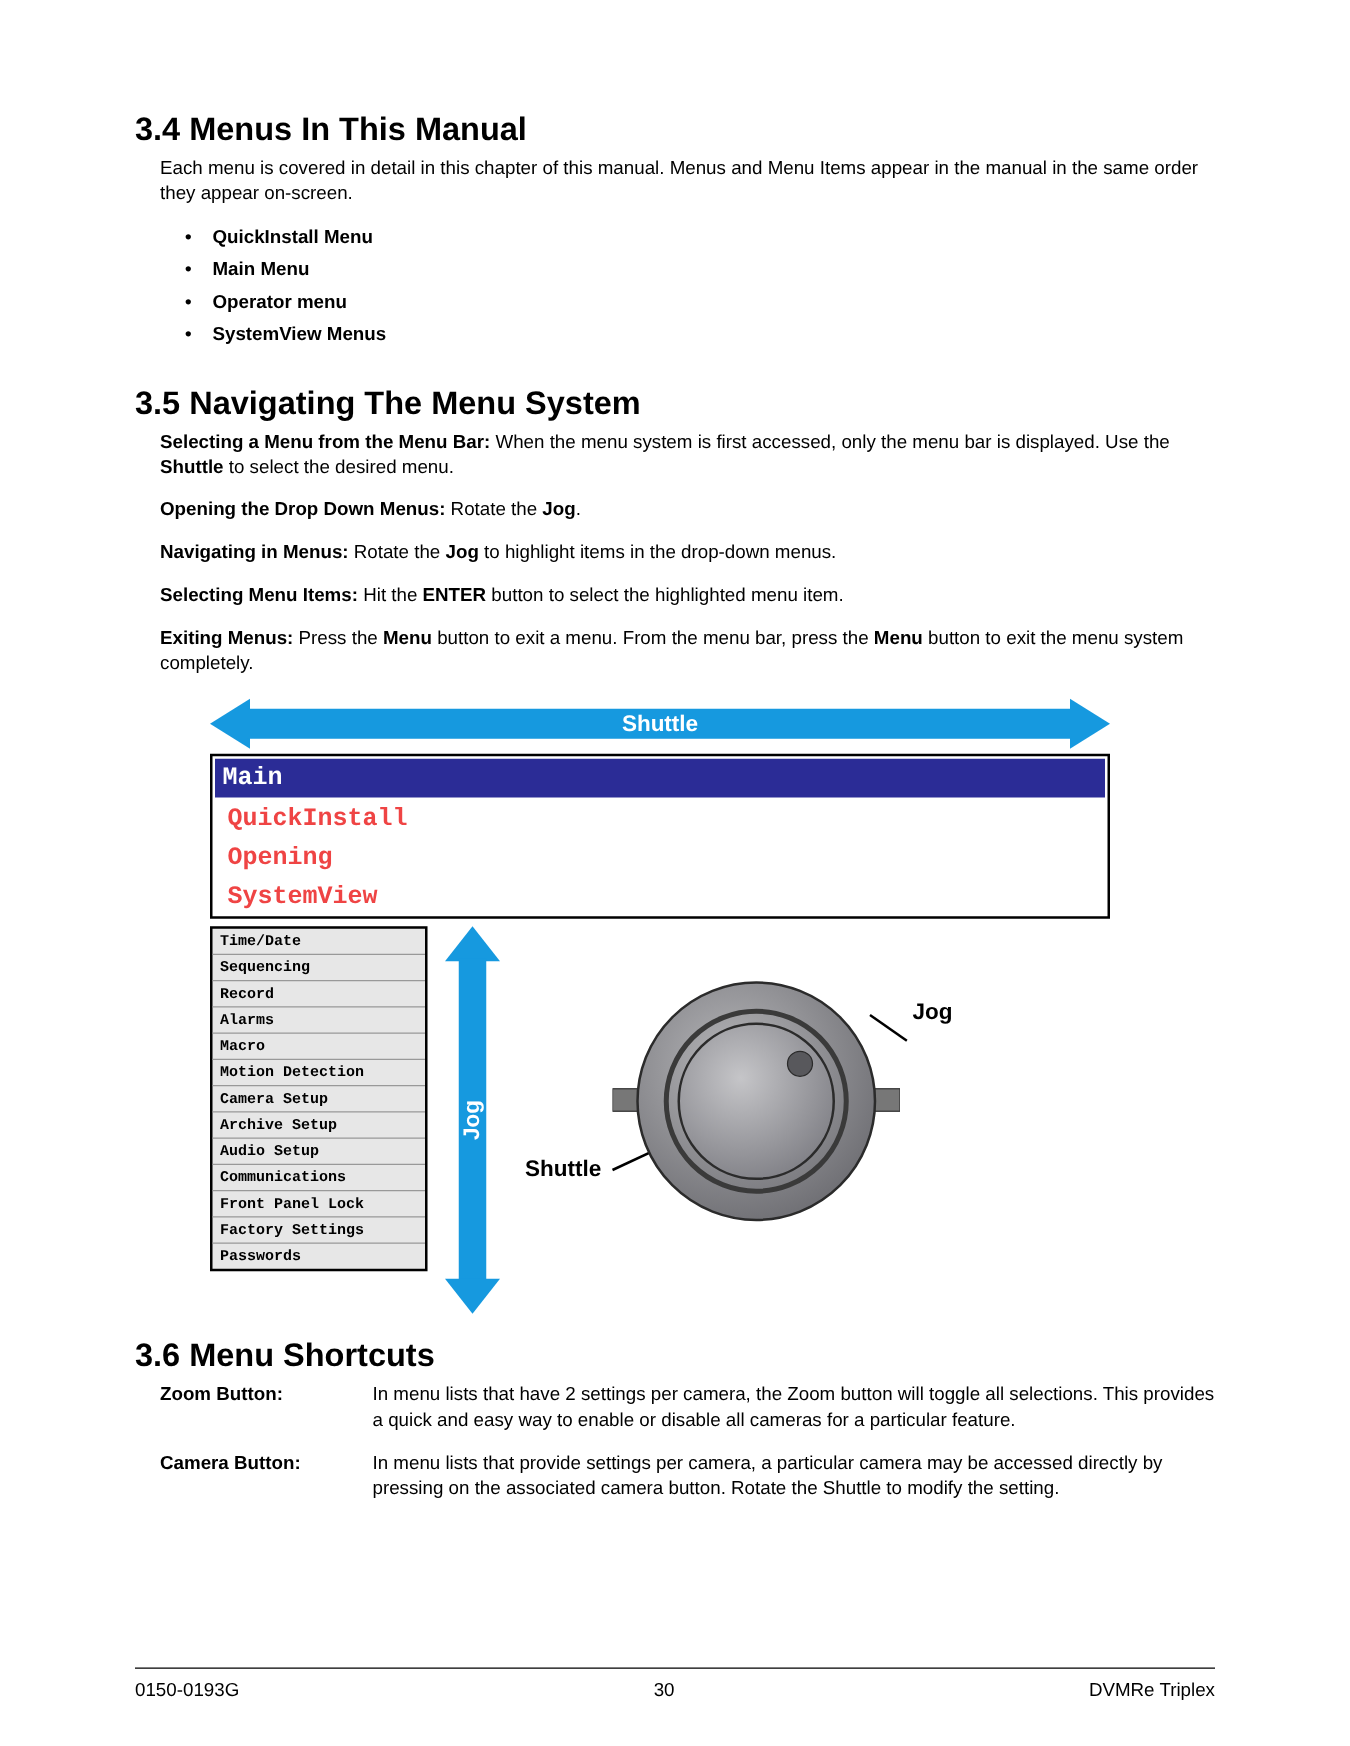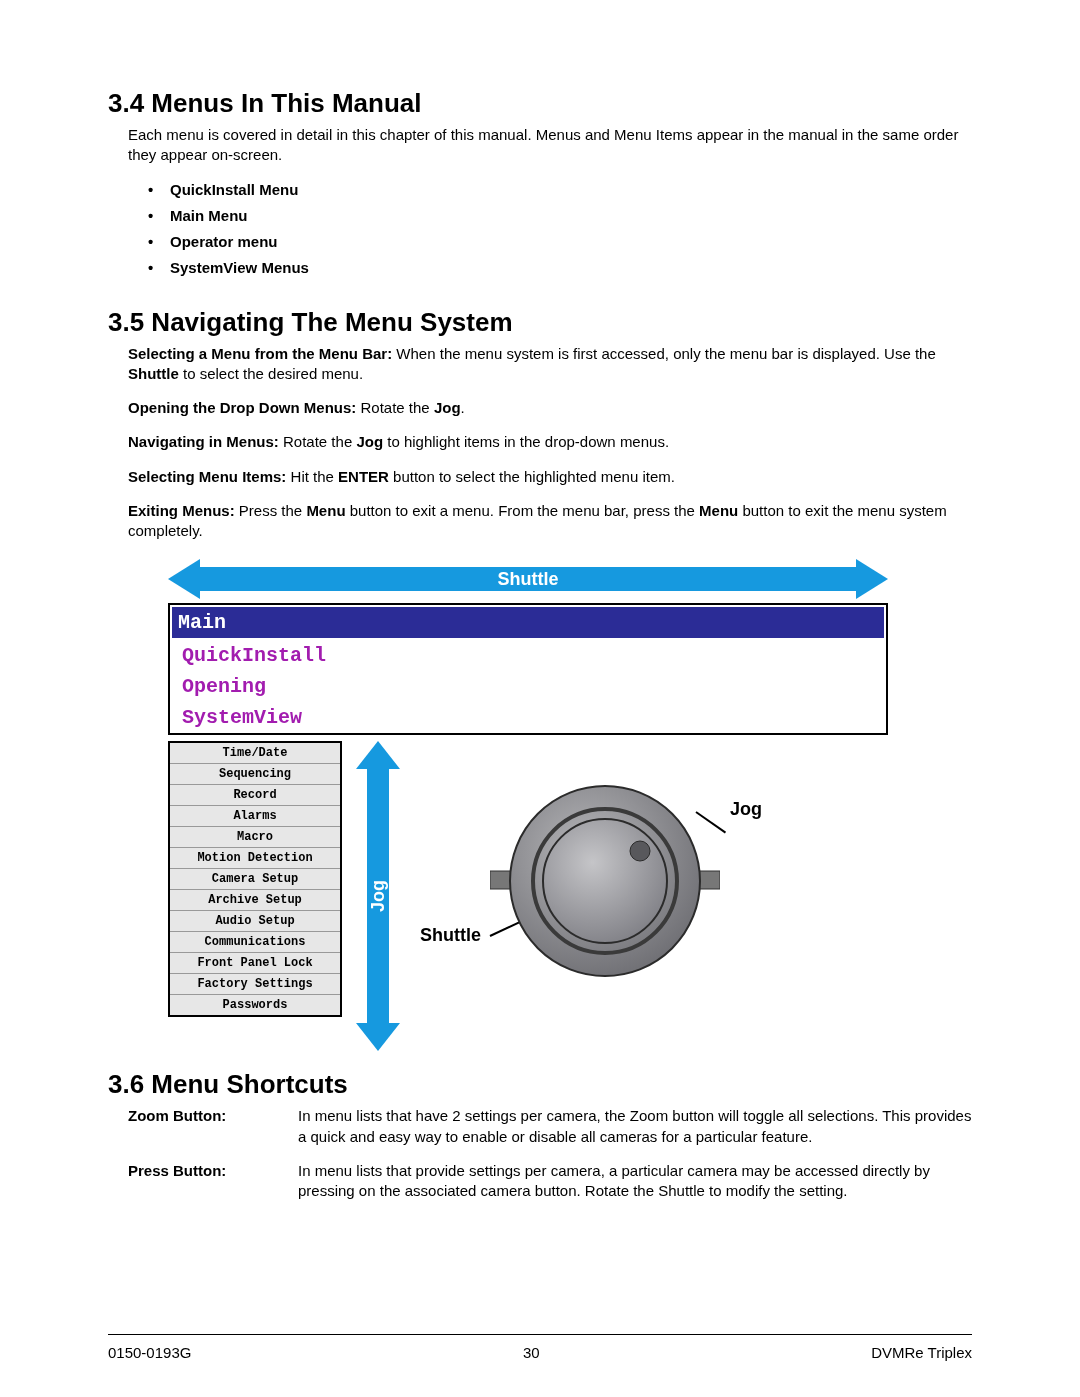--- a/index.html
+++ b/index.html
@@ -87,21 +87,21 @@
     border: 2px solid #000;
     background: #fff;
     display: flex;
     font-family: "Courier New", monospace;
     font-size: 20px;
     font-weight: bold;
     flex-direction: column;
   }
   .menubar .tab {
     padding: 4px 12px;
-    color: #a21caf;
+    color: #ef4444;
   }
   .menubar .tab.active {
     background: #2b2c96;
     color: #fff;
     padding-left: 6px; padding-right: 6px;
     margin: 2px;
   }
   .menubar .spacer { flex: 1; }
 
   
@@ -111,21 +111,20 @@
     margin-top: 6px;
   }
   .dropdown {
     border: 2px solid #000;
     background: #e7e7e7;
     font-family: "Courier New", monospace;
     font-size: 12px;
     font-weight: bold;
     color: #000;
     width: 170px;
-    text-align: center;
   }
   .dropdown .item {
     padding: 3px 6px;
     border-bottom: 1px solid #999;
     white-space: nowrap;
   }
   .dropdown .item:last-child { border-bottom: none; }
 
   
   .v-arrow {
@@ -332,21 +331,21 @@
 
   <div class="section-gap"></div>
 
   <h2>3.6  Menu Shortcuts</h2>
   <div class="body-block">
     <div class="shortcut-row">
       <div class="lbl">Zoom Button:</div>
       <div class="desc">In menu lists that have 2 settings per camera, the Zoom button will toggle all selections. This provides a quick and easy way to enable or disable all cameras for a particular feature.</div>
     </div>
     <div class="shortcut-row">
-      <div class="lbl">Press Button:</div>
+      <div class="lbl">Camera Button:</div>
       <div class="desc">In menu lists that provide settings per camera, a particular camera may be accessed directly by pressing on the associated camera button. Rotate the Shuttle to modify the setting.</div>
     </div>
   </div>
 
   <div class="footer-line"></div>
   <div class="footer">
     <span>0150-0193G</span>
     <span>30</span>
     <span>DVMRe Triplex</span>
   </div>

